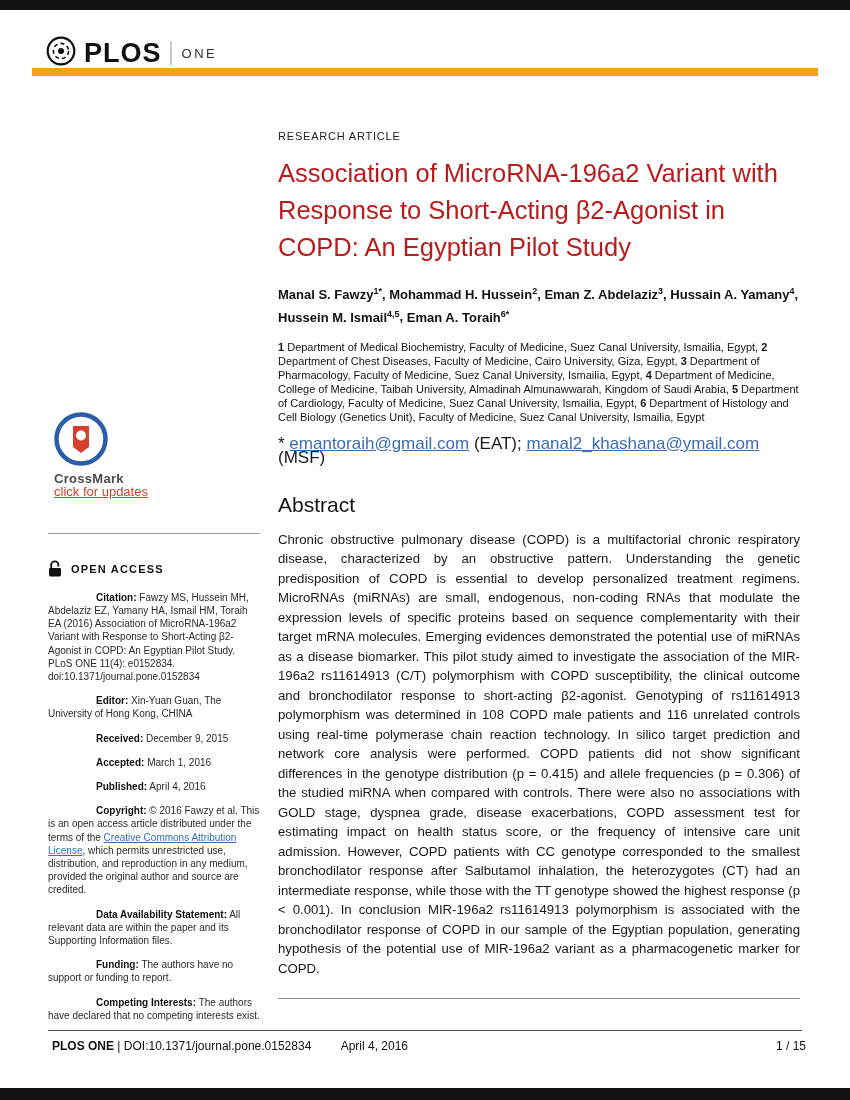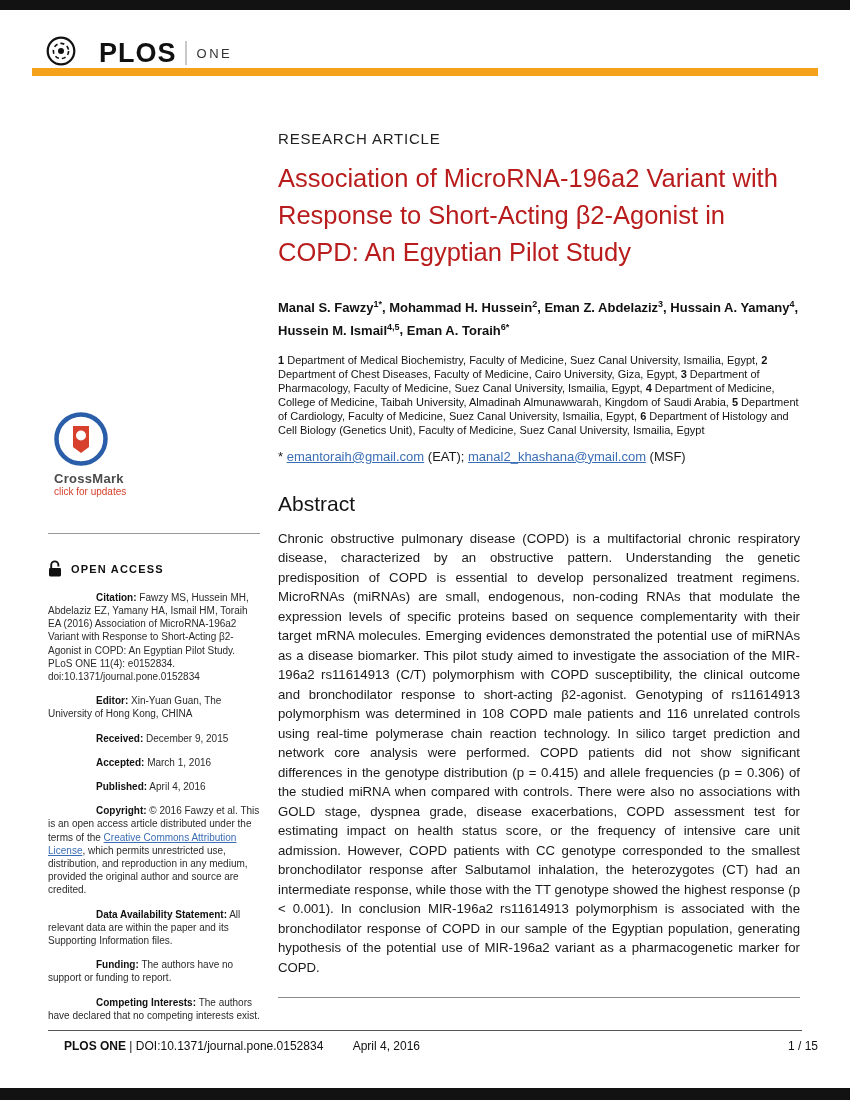--- a/index.html
+++ b/index.html
@@ -9,53 +9,53 @@
     font-family:"Liberation Sans", sans-serif;
     color:#1a1a1a;
     position:relative; overflow:hidden;
   }
   .topbar { position:absolute; top:0; left:0; width:850px; height:10px; background:#121212; }
   .bottombar { position:absolute; bottom:0; left:0; width:850px; height:12px; background:#121212; }
 
   
   .logo { position:absolute; top:36px; left:46px; display:flex; align-items:center; cursor:default; }
   .logo-icon { margin-right:8px; }
-  .logo-plos { font-size:27px; font-weight:bold; letter-spacing:1px; color:#101010;margin-left:15px; }
+  .logo-plos { font-size:27px; font-weight:bold; letter-spacing:1px; color:#101010; }
   .logo-sep { width:2px; height:24px; background:#c9c9c9; margin:0 10px 0 8px; }
   .logo-one { font-size:13px; letter-spacing:2.5px; color:#333; }
   .orange-bar { position:absolute; top:68px; left:32px; width:786px; height:8px; background:#F5A11C; }
 
   
   .main { position:absolute; left:278px; top:130px; width:522px; }
-  .kicker { font-size:15px; letter-spacing:0.8px; color:#222; }
+  .kicker { font-size:11px; letter-spacing:0.8px; color:#222; }
   .title { margin-top:13px; font-size:25.5px; line-height:37px; font-weight:400; color:#b91c1c; }
-  .authors { margin-top:24px; font-size:13px; font-weight:bold; line-height:19px; color:#111; }
+  .authors { margin-top:16px; font-size:13px; font-weight:bold; line-height:19px; color:#111; }
   .authors sup { font-size:9px; }
   .affils { margin-top:13px; font-size:11px; line-height:14px; color:#141414; }
   .affils b { font-weight:bold; }
-  .corresp { margin-top:13px; font-size:13px; line-height:14px; }
+  .corresp { margin-top:13px; font-size:17px; line-height:14px; }
   a.link { color:#3a6db4; text-decoration:underline; cursor:pointer; }
   .abs-head { margin-top:28px; font-size:21px; font-weight:400; color:#141414; }
   .abs-body { margin-top:13px; font-size:13.2px; line-height:19.5px; text-align:justify; color:#191919; }
   .abs-rule { margin-top:20px; border:none; border-top:1px solid #8a8a8a; }
 
   
   .sidebar { position:absolute; left:48px; top:412px; width:212px; font-size:10px; line-height:13.2px; color:#2b2b2b; }
   .sblock { margin-top:11px; overflow-wrap:break-word; }
   .sblock b { font-weight:bold; color:#111;margin-left:48px; }
   .crossmark { width:96px; margin-left:6px; cursor:pointer; }
   .cm-title { margin-top:3px; font-size:13px; font-weight:bold; color:#4a4a4a; letter-spacing:0.3px; }
-  .cm-sub { font-size:10px; color:#d6402c; }
+  .cm-sub { font-size:13px; color:#d6402c;text-decoration:underline; }
   .side-rule { border:none; border-top:1px solid #999; margin-top:34px; }
   .oa-row { margin-top:26px; display:flex; align-items:center; gap:9px; }
   .oa-label { font-size:11px; font-weight:bold; letter-spacing:1.2px; color:#111; }
 
   
   .footer-rule { position:absolute; left:48px; width:754px; top:1030px; border:none; border-top:1px solid #555; }
-  .footer { position:absolute; left:64px; width:754px; top:1039px; font-size:12px; color:#111;
+  .footer { position:absolute; left:52px; width:754px; top:1039px; font-size:12px; color:#111;
             display:flex; justify-content:space-between; align-items:baseline; }
   .footer b { font-weight:bold; }
   .f-date { margin-left:26px; }
 </style>
 </head>
 <body>
 
 <div class="topbar"></div>
 
 <div class="logo">

